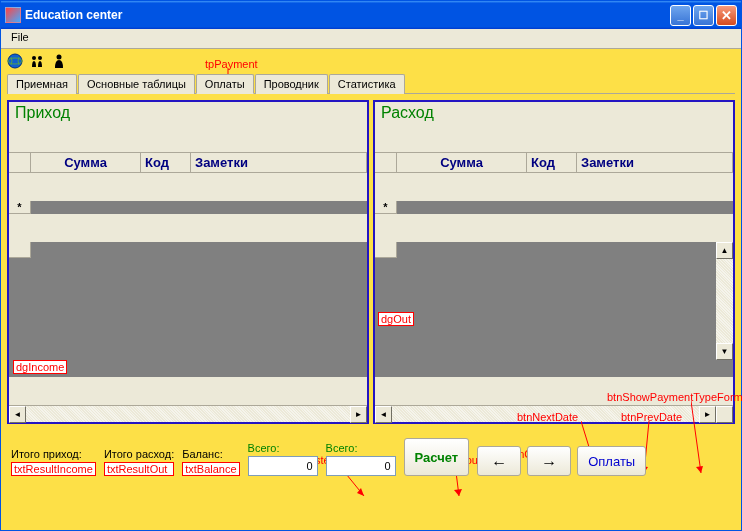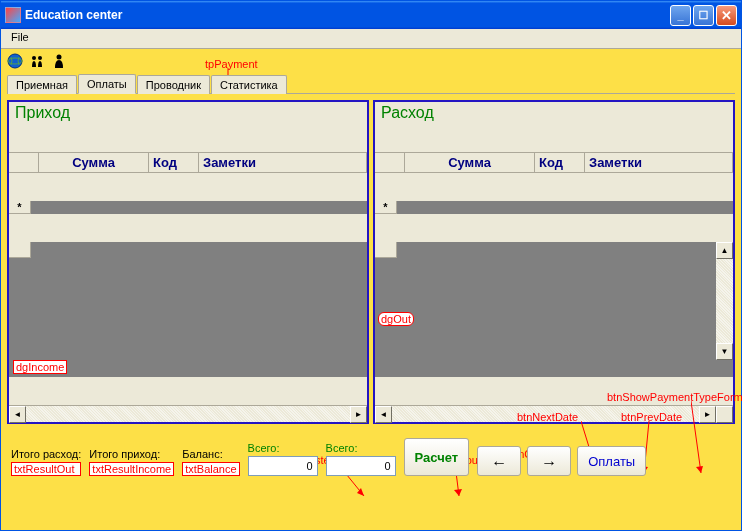--- a/index.html
+++ b/index.html
@@ -9,28 +9,28 @@
 .titlebar .appicon { width: 16px; height: 16px; background: linear-gradient(135deg,#f44,#4af); margin-right: 4px; border: 1px solid #fff3; }
 .titlebar .title { font-weight: bold; font-size: 12px; flex: 1; }
 .winbtn { width: 21px; height: 21px; margin-left: 2px; border: 1px solid #fff; border-radius: 3px; display: flex; align-items: center; justify-content: center; font-weight: bold; font-family: Arial; }
 .winbtn.min, .winbtn.max { background: linear-gradient(#6FA6EE,#3874D6); color: #fff; }
 .winbtn.close { background: linear-gradient(#F89A7B,#D64B1F); color: #fff; font-size: 13px; }
 .menubar { height: 20px; background: #ECE9D8; border-bottom: 1px solid #ACA899; padding: 2px 4px; }
 .menubar span { padding: 2px 6px; cursor: default; }
 .toolbar { height: 24px; padding: 2px 6px; display: flex; align-items: center; gap: 6px; }
 .toolbar .ico { width: 16px; height: 16px; display: inline-block; }
 .annot { position: absolute; color: #f00; font-size: 11px; pointer-events: none; }
-.tabstrip { display: flex; padding: 0 6px; position: relative; align-items: center; }
+.tabstrip { display: flex; padding: 0 6px; position: relative; }
 .tab { border: 1px solid #ACA899; border-bottom: none; background: #ECE9D8; padding: 3px 8px; margin-right: 1px; border-radius: 2px 2px 0 0; position: relative; top: 1px; cursor: default; }
 .tab.active { background: #ECE9D8; z-index: 2; border-bottom: 1px solid #ECE9D8; }
 .tabline { border-bottom: 1px solid #ACA899; margin: 0 6px; }
 .panes { display: flex; gap: 4px; padding: 6px; height: 336px; }
 .pane { flex: 1; border: 2px solid #2415C2; background: #ECE9D8; display: flex; flex-direction: column; position: relative; gap: 28px; }
 .pane-title { color: #008200; font-size: 16px; font-weight: normal; padding: 2px 6px; font-family: Arial; }
-.gridhead { display: flex; background: #ECE9D8; border-top: 1px solid #ACA899; border-bottom: 1px solid #ACA899; padding-left: 8px; }
+.gridhead { display: flex; background: #ECE9D8; border-top: 1px solid #ACA899; border-bottom: 1px solid #ACA899; }
 .gh { border-right: 1px solid #ACA899; padding: 2px 4px; color: #000080; font-weight: bold; font-size: 13px; font-family: Arial; }
 .gh.rowhdr { width: 22px; background: #ECE9D8; }
 .rowstar { display: flex; background: #808080; }
 .rowstar .rowhdr { width: 22px; background: #ECE9D8; border-right: 1px solid #ACA899; border-bottom: 1px solid #ACA899; text-align: center; font-weight: bold; }
 .gridbody { flex: 1; background: #808080; position: relative; }
 .rowhdrstrip { position: absolute; left: 0; top: 0; width: 22px; height: 16px; background: #ECE9D8; border-right: 1px solid #ACA899; border-bottom: 1px solid #ACA899; }
 .scrollbar-h { height: 17px; background: #ECE9D8; border-top: 1px solid #ACA899; display: flex; }
 .sbbtn { width: 17px; height: 17px; background: #ECE9D8; border: 1px solid #fff; border-right-color: #716F64; border-bottom-color: #716F64; display: flex; align-items: center; justify-content: center; font-size: 8px; }
 .sbtrack { flex: 1; background: repeating-linear-gradient(45deg,#ECE9D8,#ECE9D8 1px,#F5F4EC 1px,#F5F4EC 2px); }
 .sbtrack-v { width: 17px; position: absolute; right: 0; top: 0; bottom: 17px; background: repeating-linear-gradient(45deg,#ECE9D8,#ECE9D8 1px,#F5F4EC 1px,#F5F4EC 2px); display: flex; flex-direction: column; }
@@ -87,20 +87,21 @@
   </div>
 
   <span class="annot" style="left:204px; top:57px;">tpPayment</span>
   <svg class="arrow-line" style="left:222px; top:67px; width:10px; height:20px;">
       <line x1="5" y1="0" x2="5" y2="18" stroke="#f00"></line>
       <polygon points="5,18 2,13 8,13" fill="#f00"></polygon>
     </svg>
 
   <div class="tabstrip">
     <div class="tab">Приемная</div>
+    <div class="tab">Основные таблицы</div>
     <div class="tab active">Оплаты</div>
     <div class="tab">Проводник</div>
     <div class="tab">Статистика</div>
   </div>
   <div class="tabline"></div>
 
   <div class="panes">
 
     <div class="pane">
       <div class="pane-title">Приход</div>
@@ -130,21 +131,21 @@
         <div class="gh rowhdr"></div>
         <div class="gh" style="width:130px;text-align:center">Сумма</div>
         <div class="gh" style="width:50px">Код</div>
         <div class="gh" style="flex:1">Заметки</div>
       </div>
       <div class="rowstar">
         <div class="rowhdr">*</div>
       </div>
       <div class="gridbody">
         <div class="rowhdrstrip"></div>
-        <span class="redbox" style="position:absolute;left:3px;top:70px;border-radius:6px;">dgOut</span>
+        <span class="redbox" style="position:absolute;left:3px;top:70px;">dgOut</span>
         <div class="sbtrack-v">
           <div class="sbbtn" style="width:17px">▲</div>
           <div style="flex:1"></div>
           <div class="sbbtn" style="width:17px">▼</div>
         </div>
       </div>
       <div class="scrollbar-h">
         <div class="sbbtn">◄</div>
         <div class="sbtrack"></div>
         <div class="sbbtn">►</div>
@@ -185,26 +186,26 @@
     </svg>
 
   <span class="annot" style="left:606px; top:390px;">btnShowPaymentTypeForm</span>
   <svg class="arrow-line" style="left:690px;top:400px;width:14px;height:75px;">
       <line x1="0" y1="0" x2="10" y2="72" stroke="#f00"></line>
       <polygon points="10,72 5,66 12,65" fill="#f00"></polygon>
     </svg>
 
   <div class="bottom">
     <div class="field">
+      <label>Итого приход:</label>
+      <span class="redbox">txtResultIncome</span>
+    </div>
+    <div class="field">
       <label>Итого расход:</label>
       <span class="redbox">txtResultOut</span>
-    </div>
-    <div class="field">
-      <label>Итого приход:</label>
-      <span class="redbox">txtResultIncome</span>
     </div>
     <div class="field">
       <label>Баланс:</label>
       <span class="redbox">txtBalance</span>
     </div>
     <div class="field">
       <label class="green">Всего:</label>
       <input class="txt" value="0" style="">
     </div>
     <div class="field">

